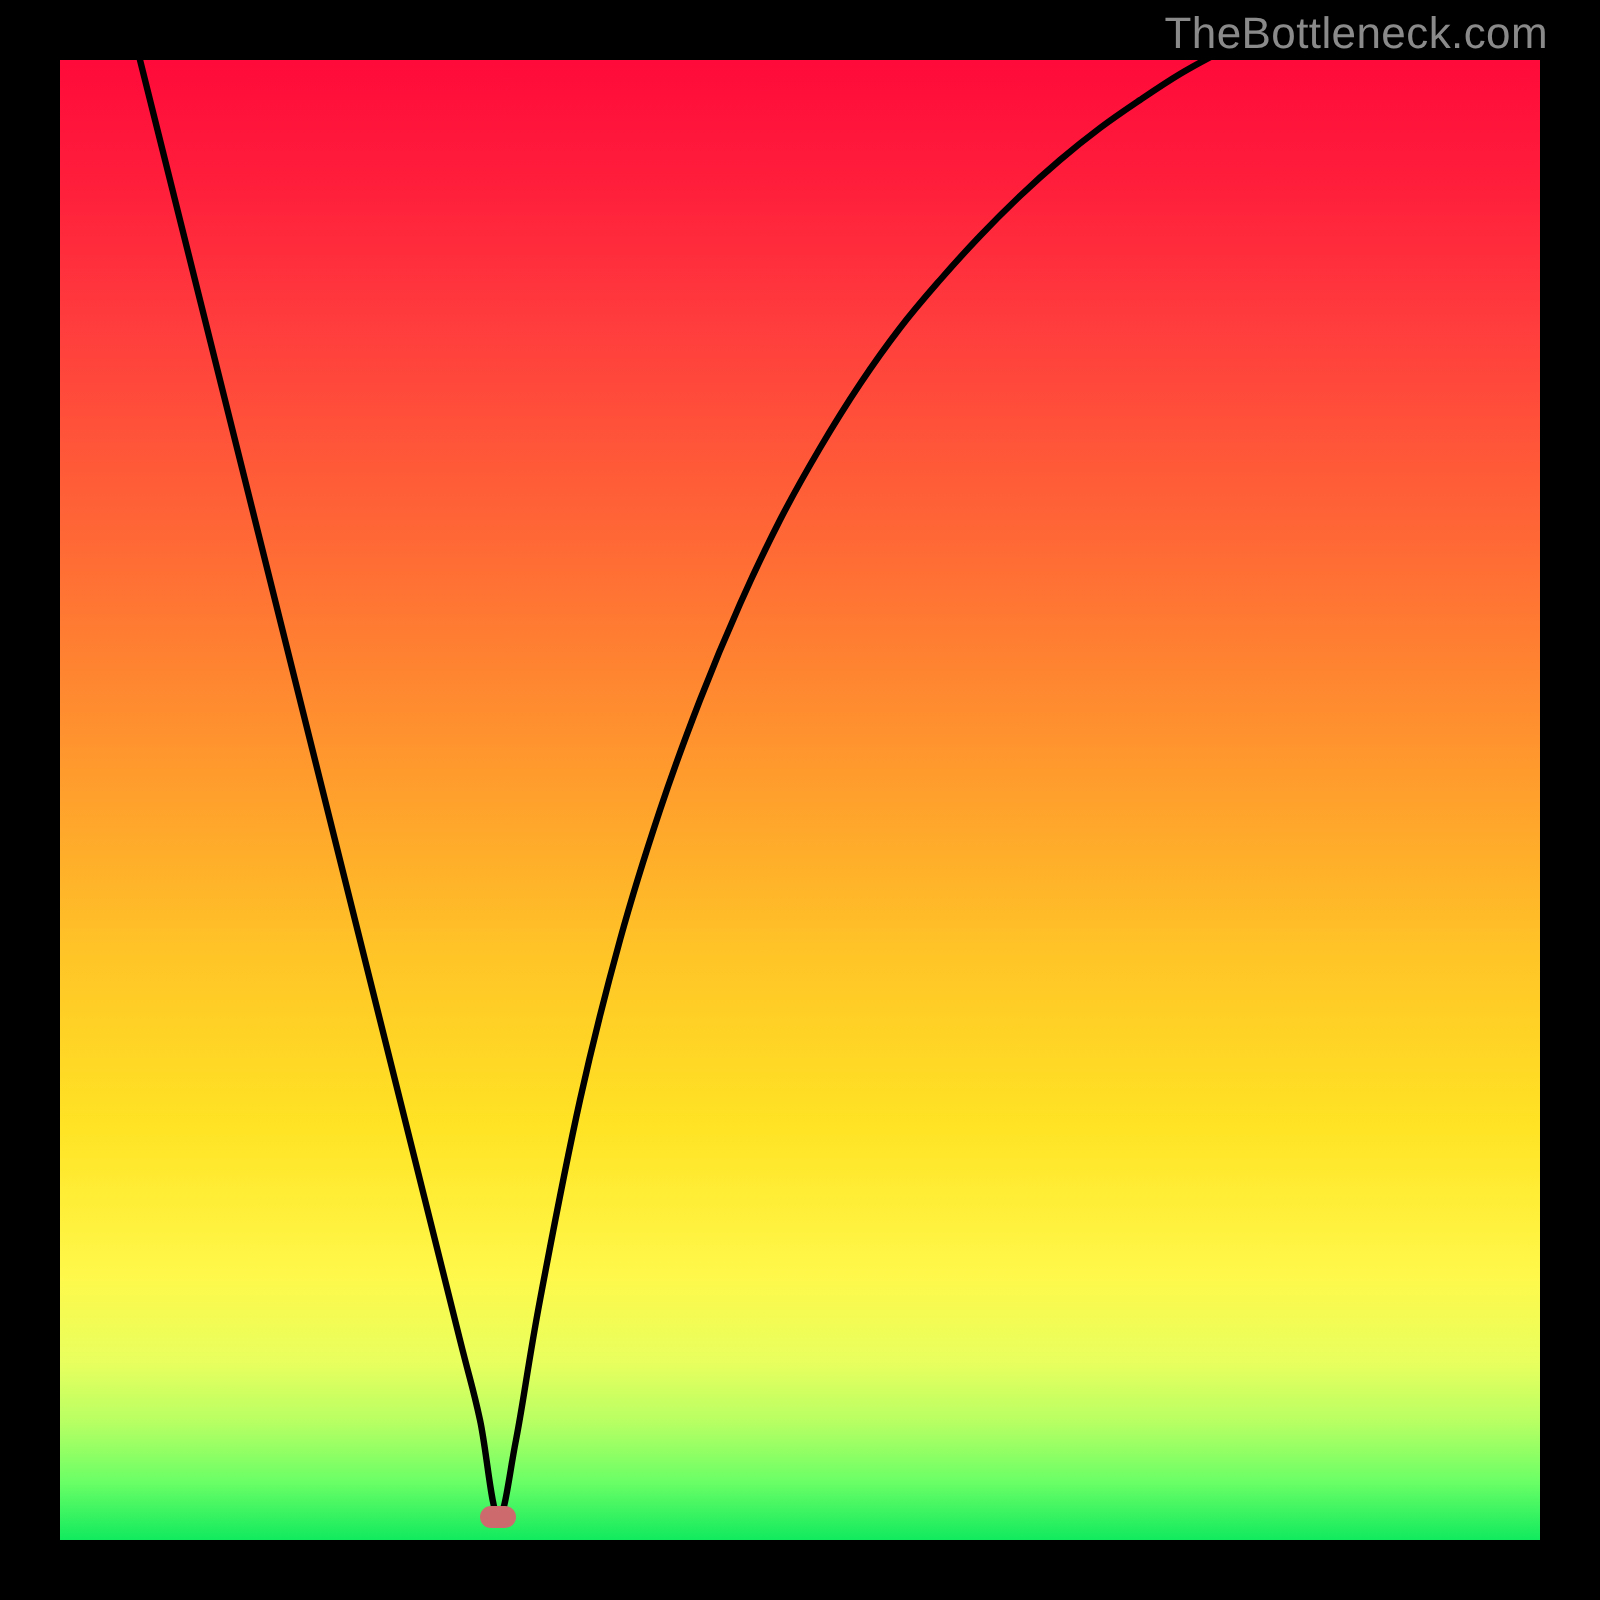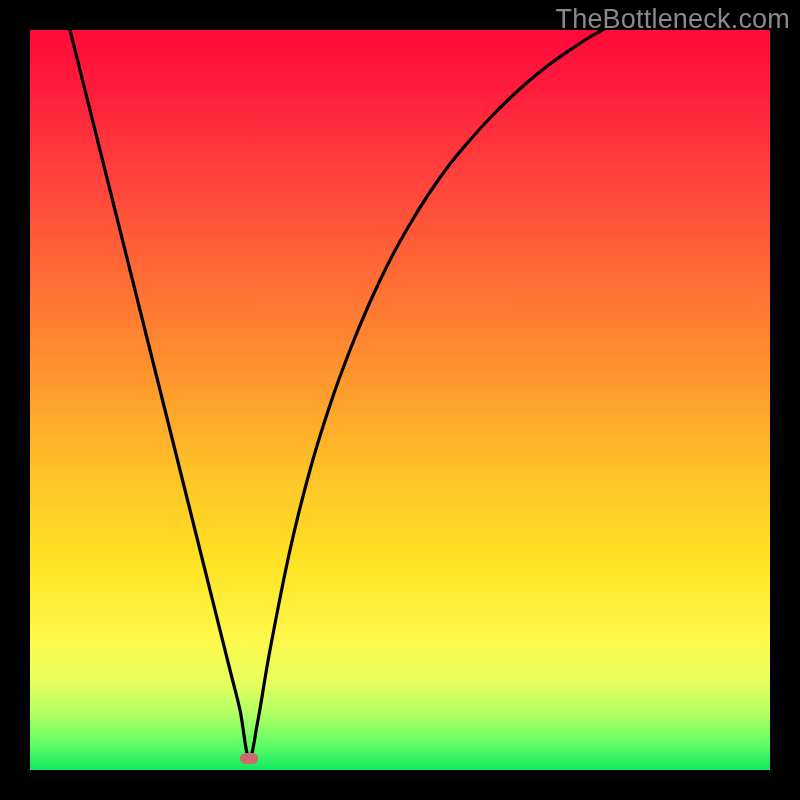--- a/index.html
+++ b/index.html
@@ -43,23 +43,23 @@
   .curve-svg {
     position: absolute;
     left: 0;
     top: 0;
     width: 740px;
     height: 740px;
   }
   .attribution {
     position: absolute;
     top: 4px;
-    right: 10px;
+    right: 26px;
     color: #8a8a8a;
-    font-size: 27px;
+    font-size: 22px;
     font-weight: 500;
     letter-spacing: 0.2px;
   }
   .minimum-marker {
     position: absolute;
     width: 18px;
     height: 11px;
     background: #cc6a6e;
     border-radius: 6px;
   }

